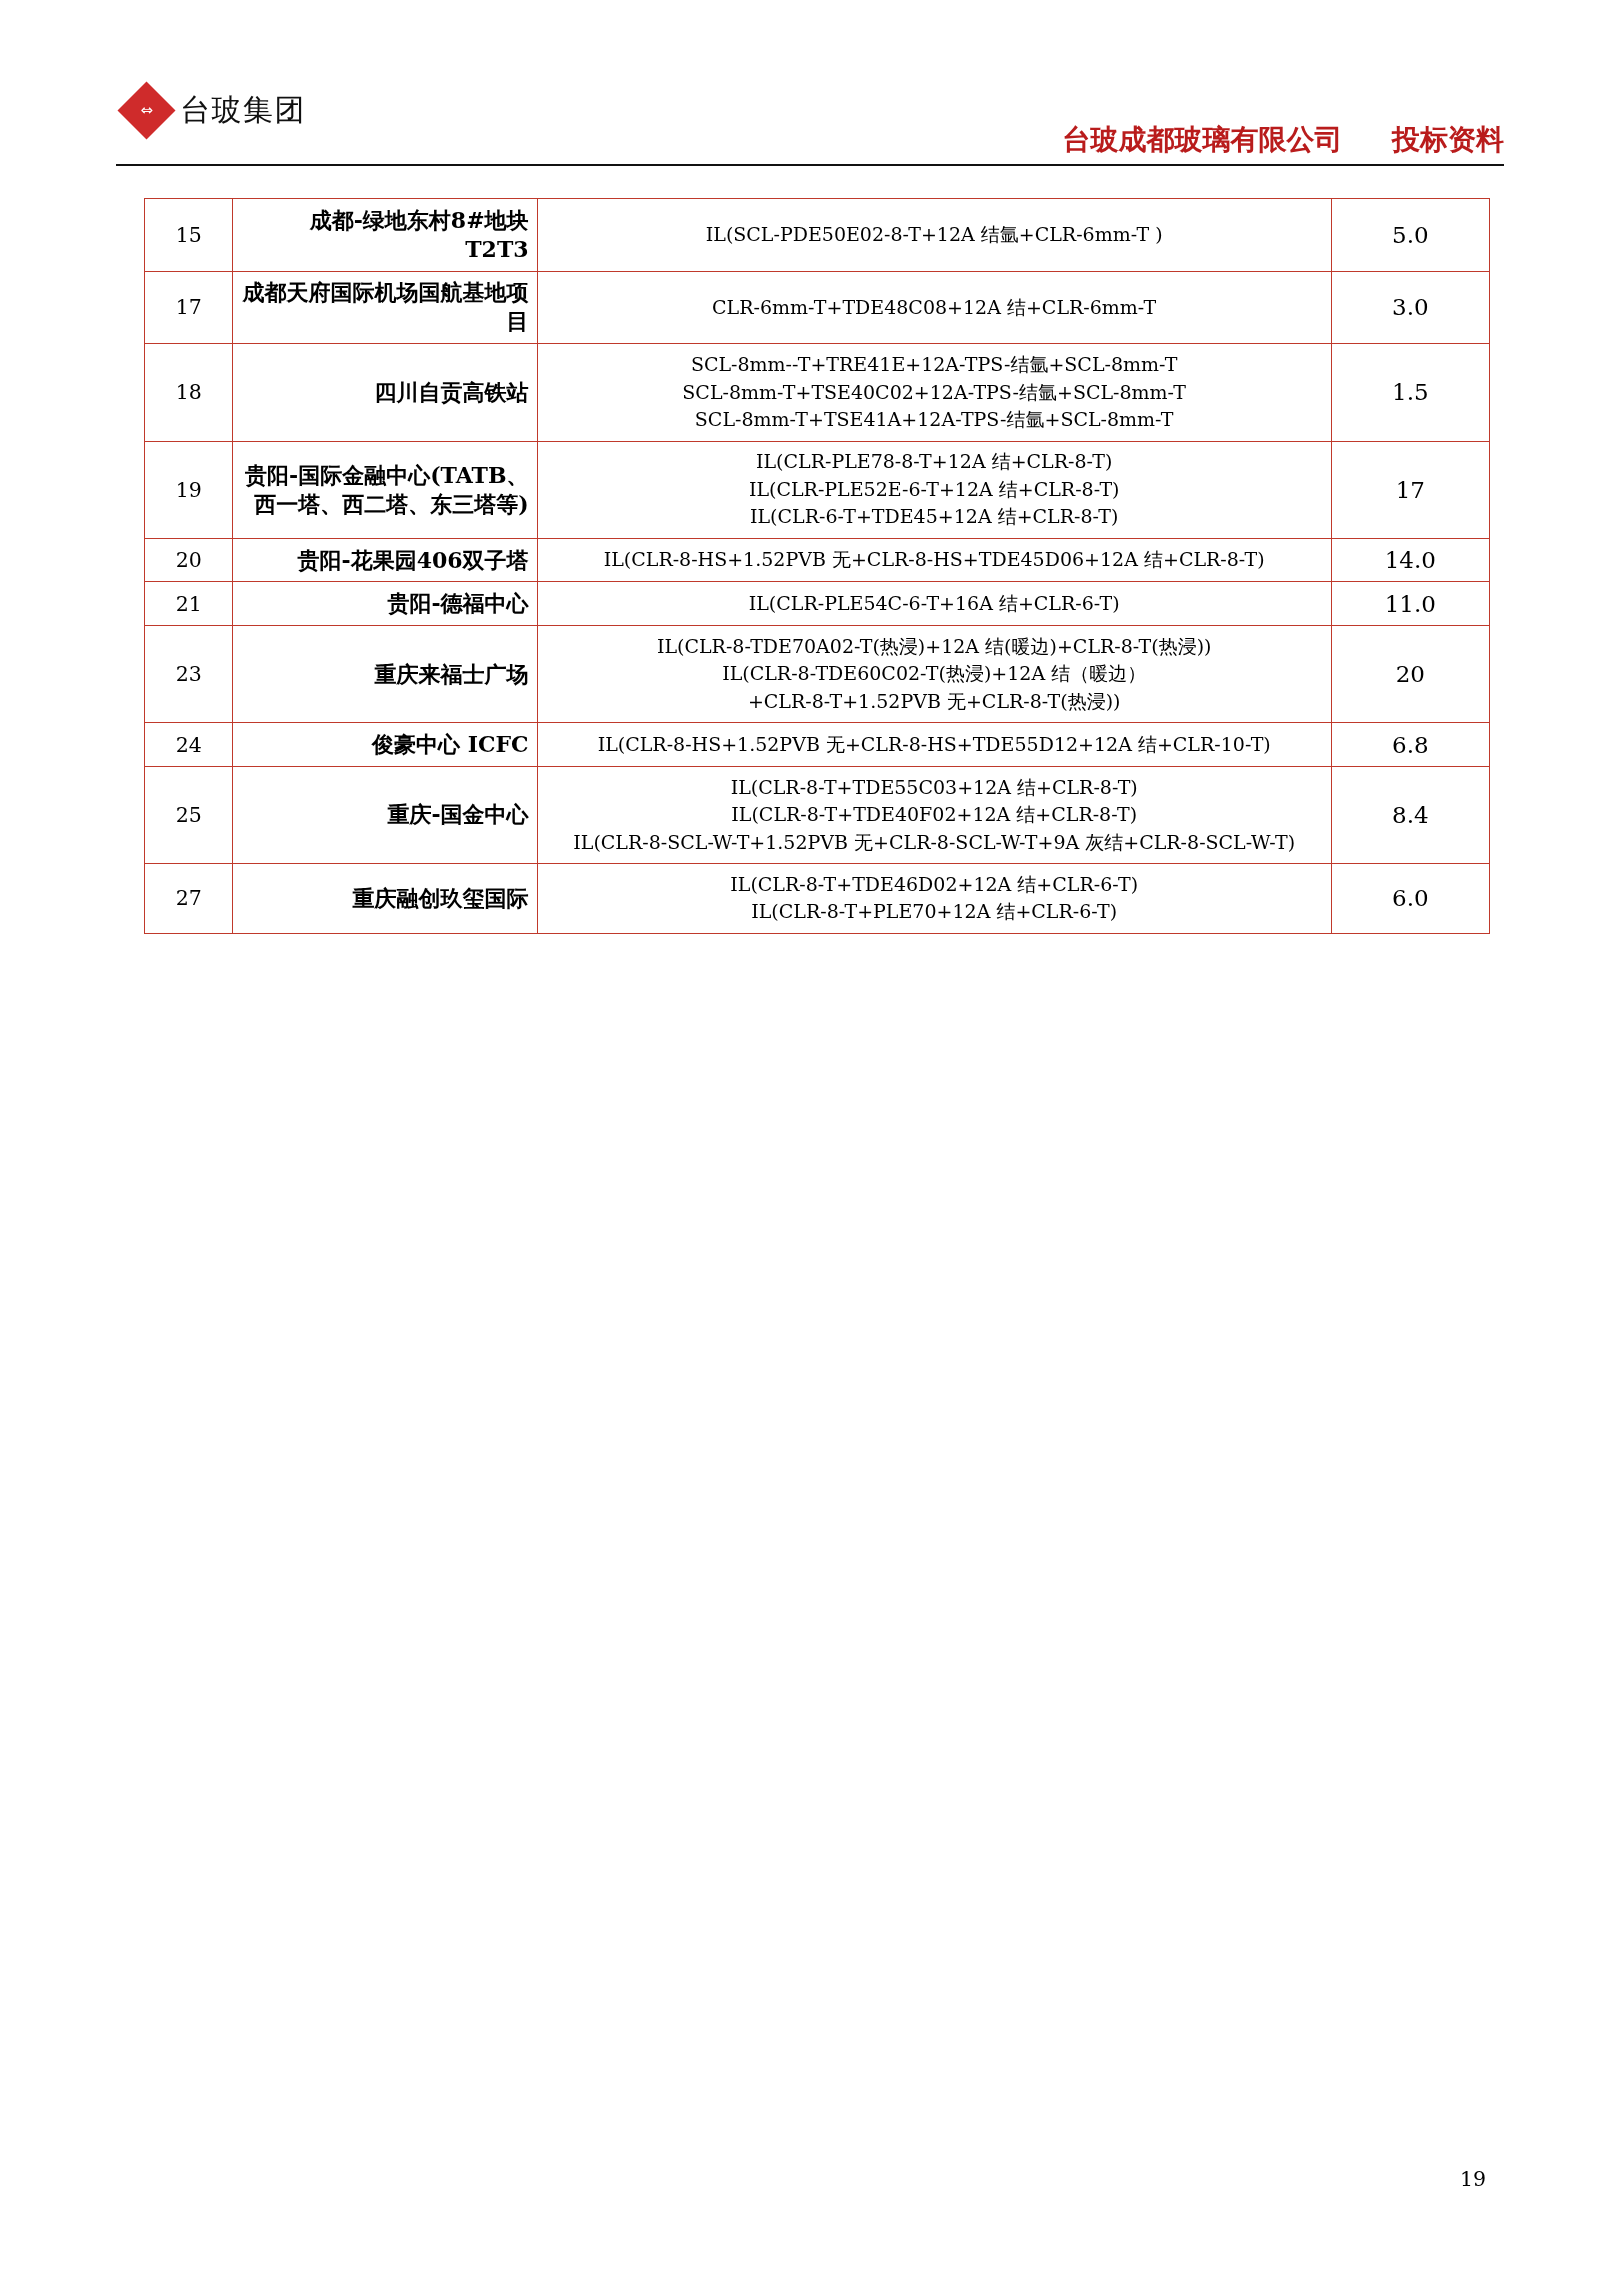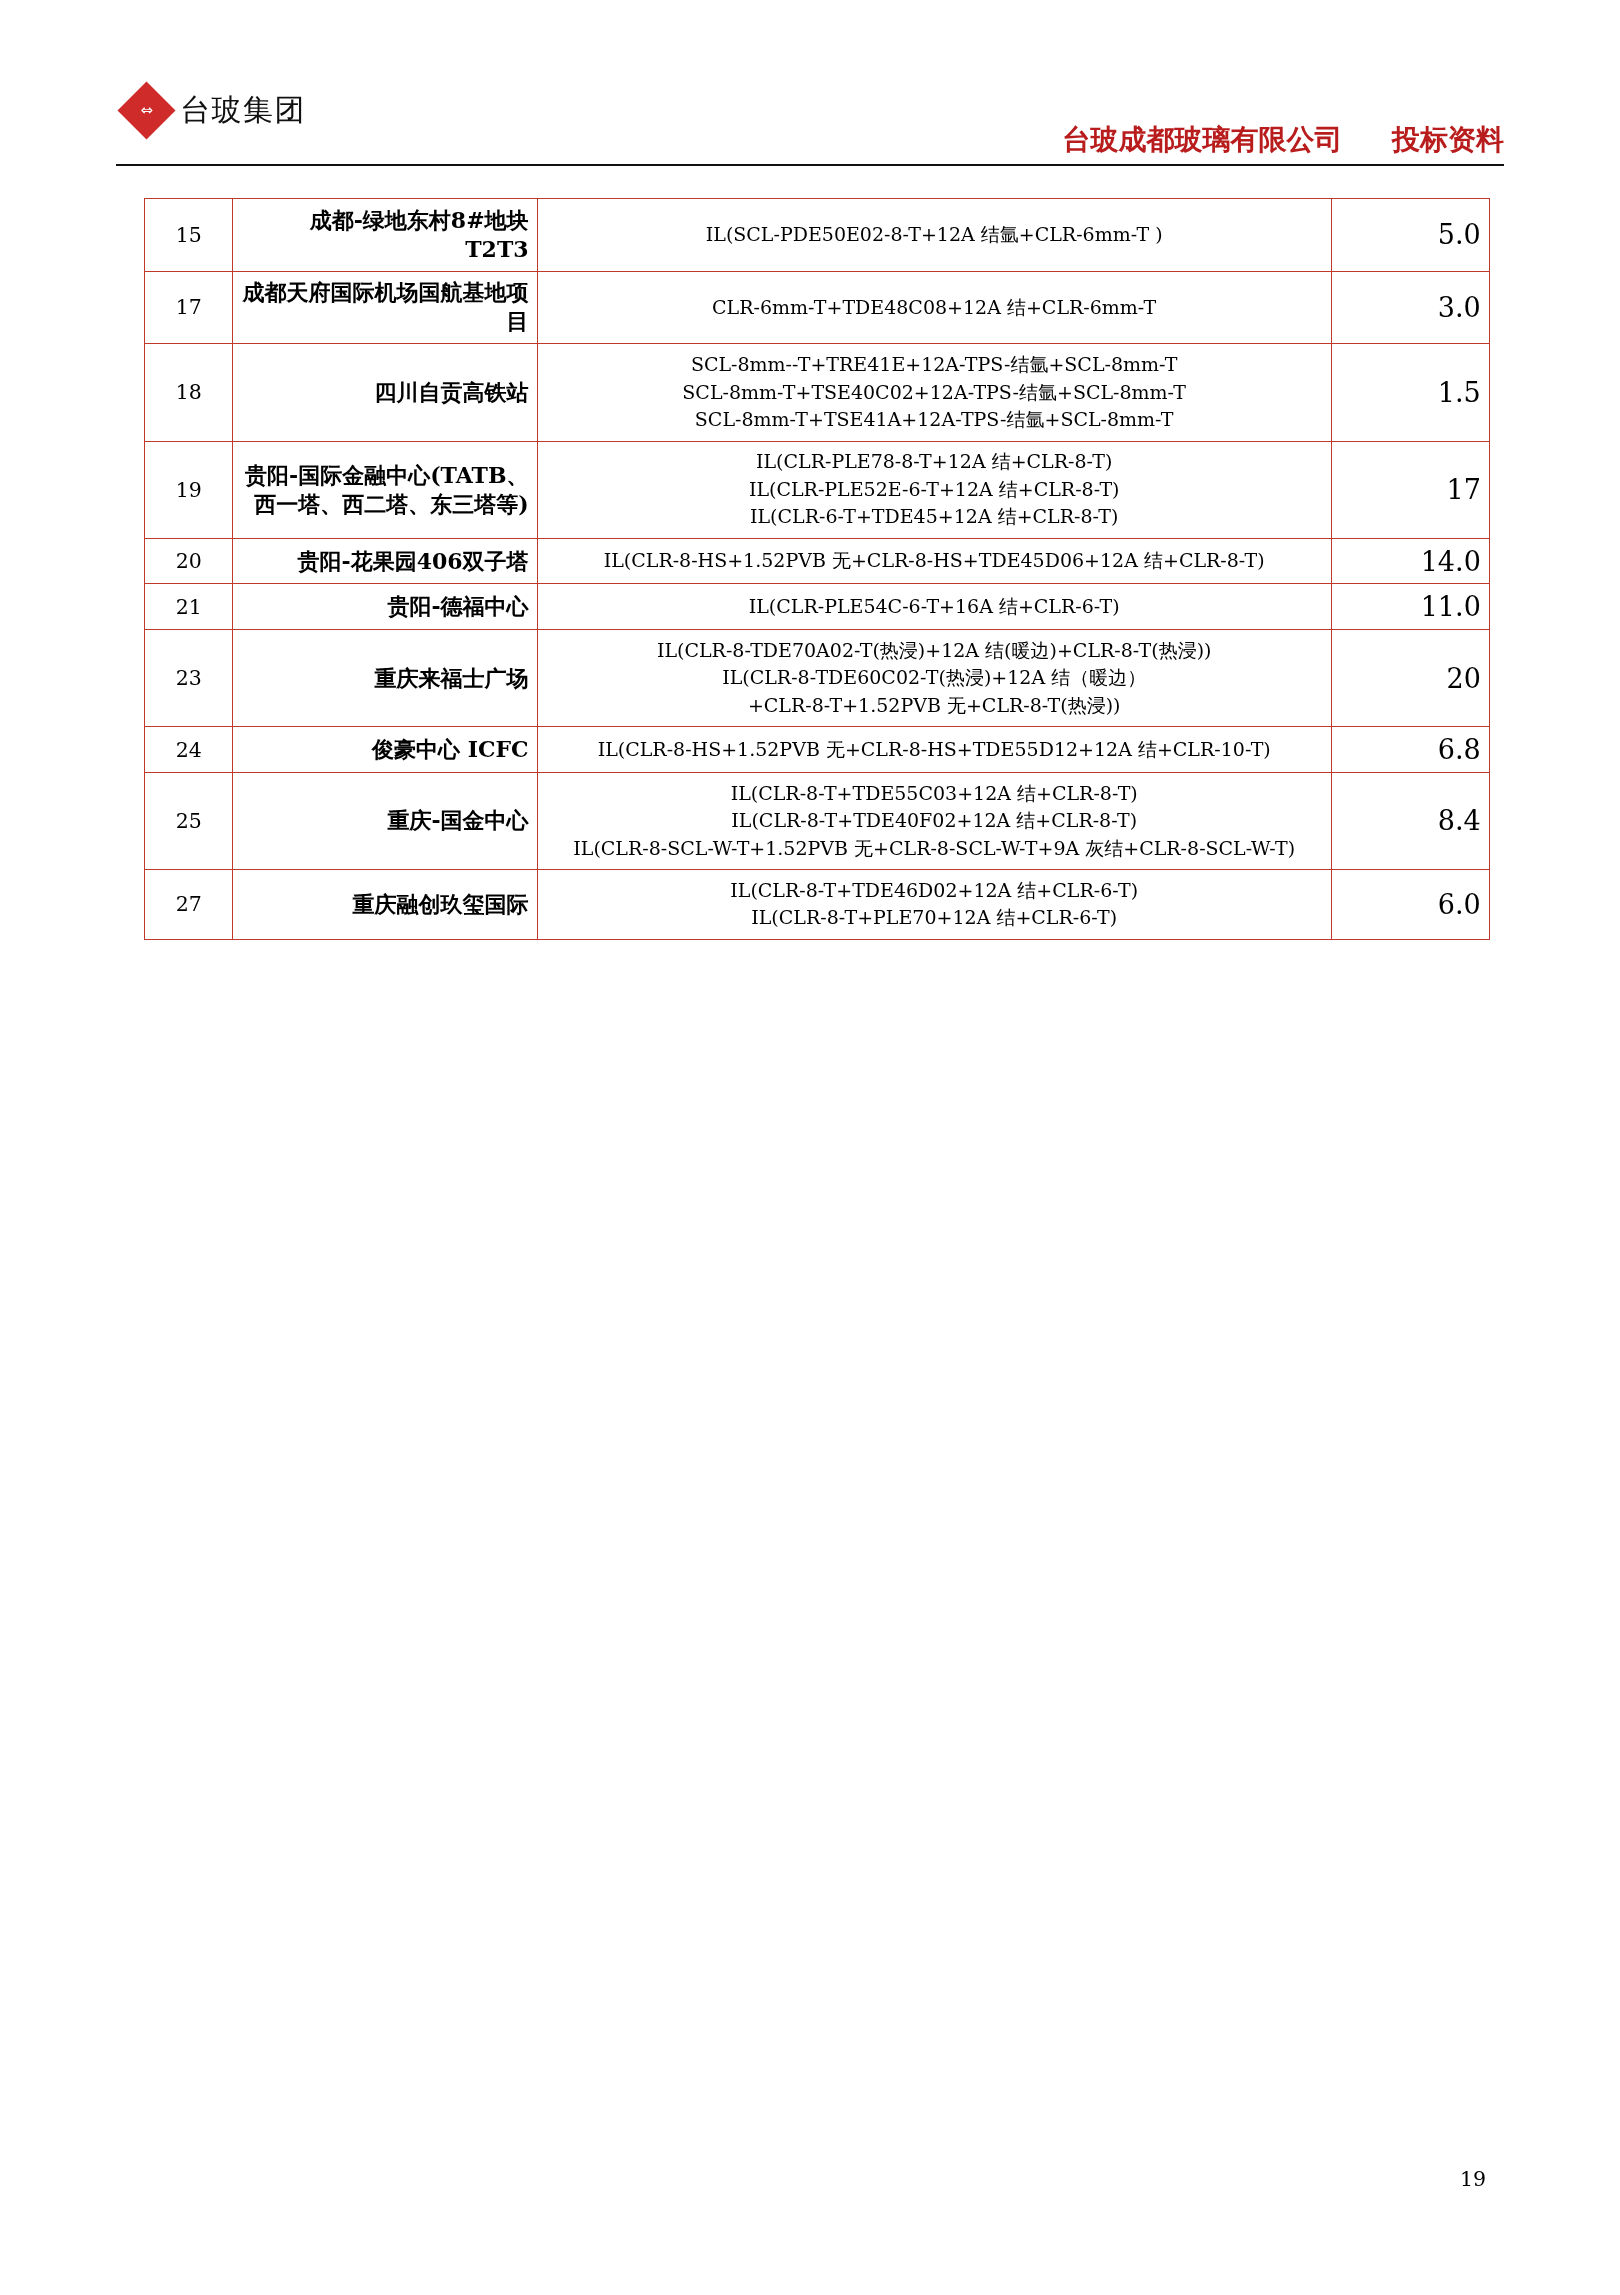--- a/index.html
+++ b/index.html
@@ -124,23 +124,23 @@
   }
   td.col-spec {
     font-family: "DejaVu Serif", serif;
     font-size: 19px;
     line-height: 1.45;
     text-align: center;
     padding-left: 12.3px;
   }
   td.col-qty {
     width: 141px;
-    text-align: right;
-    font-family: "DejaVu Serif", serif;
-    font-size: 27px;
+    text-align: center;
+    font-family: "DejaVu Serif", serif;
+    font-size: 23px;
   }
   .spec-line {
     white-space: nowrap;
   }
   .spec-line.wrap {
     white-space: normal;
   }
 
   
   .page-number {

